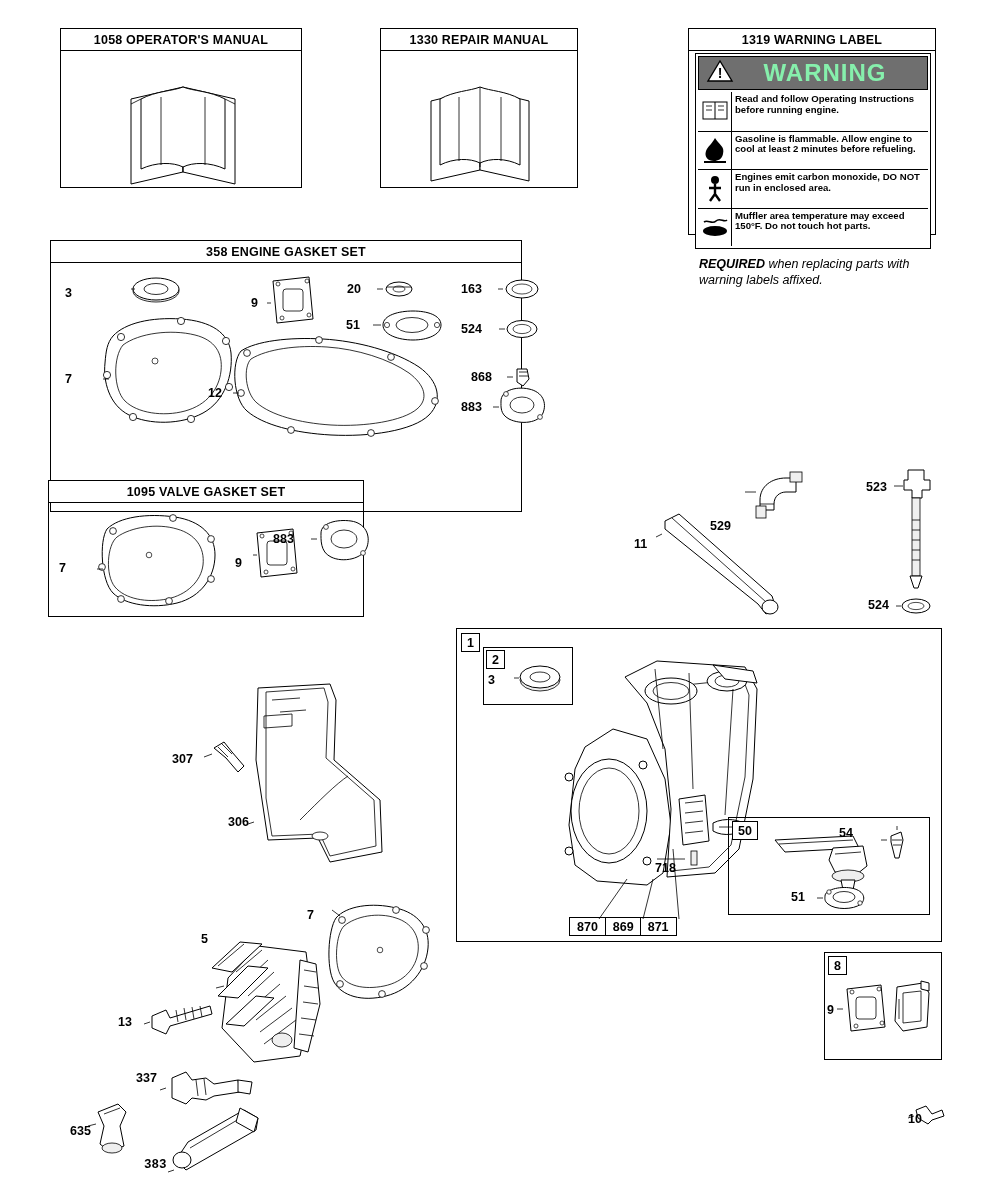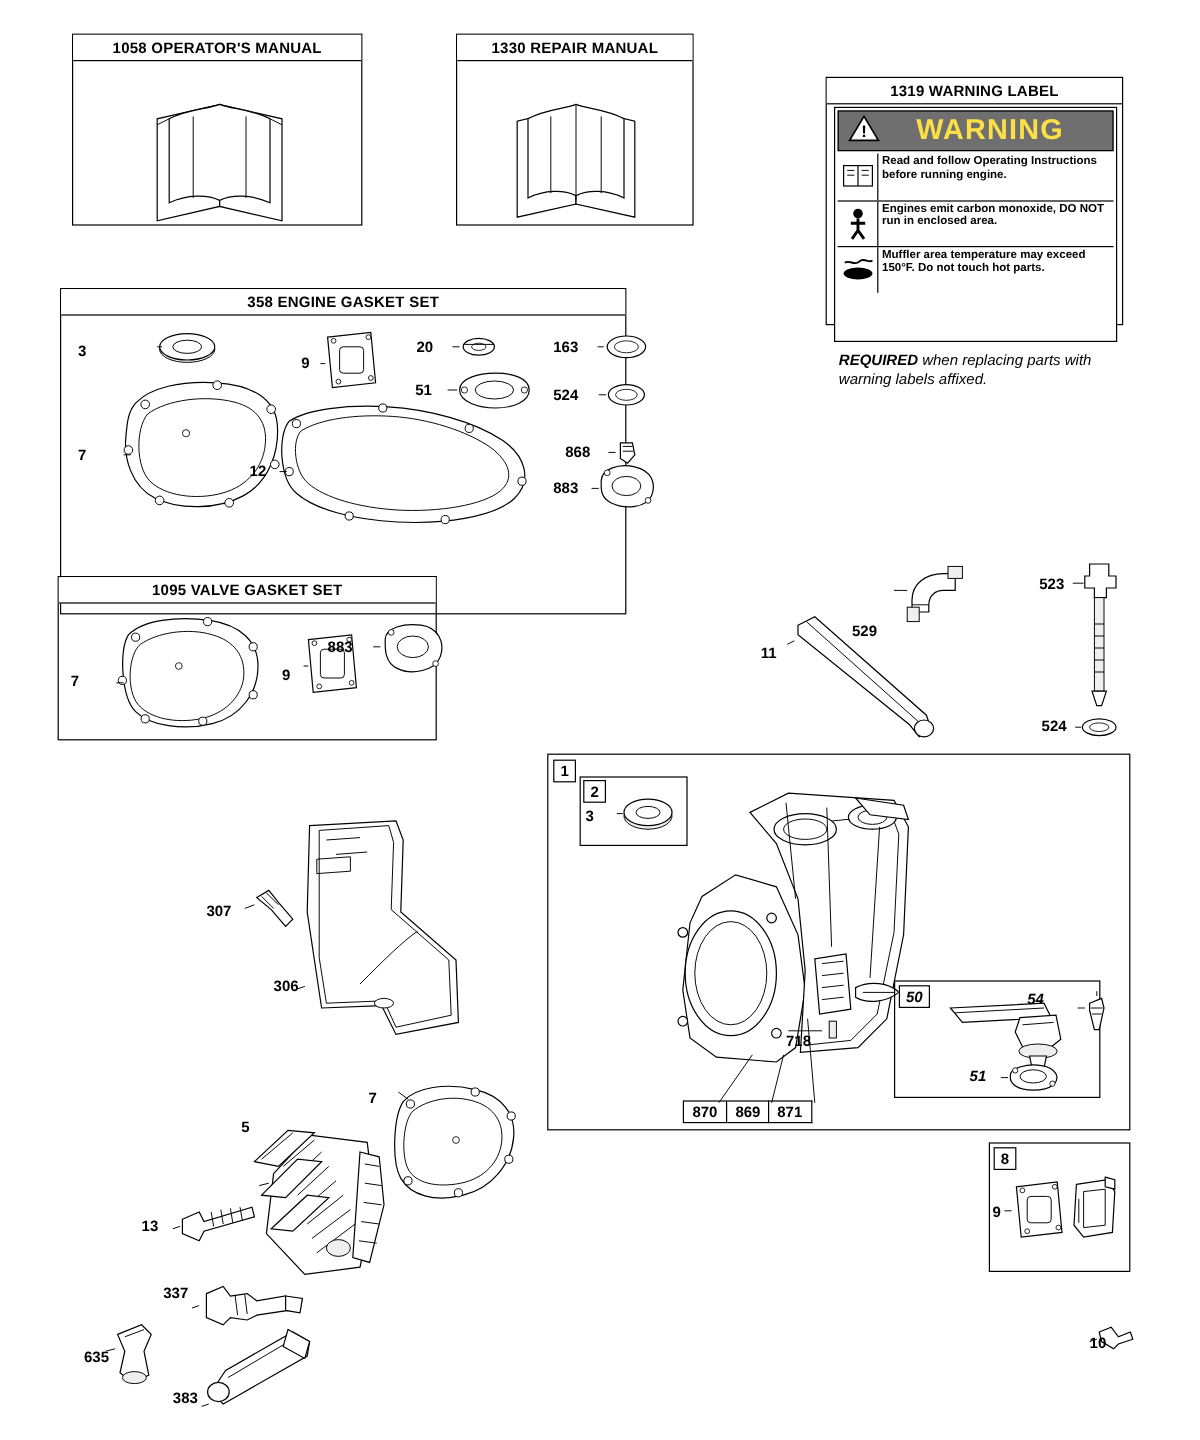--- a/index.html
+++ b/index.html
@@ -26,29 +26,29 @@
     position:absolute; border:1px solid #000; background:#fff;
     font-size:12.5px; font-weight:bold; text-align:center;
     padding:2px 5px 1px 5px;
   }
   svg { position:absolute; left:0; top:0; overflow:visible; }
   .part { stroke:#000; fill:#fff; stroke-width:1; }
   .thin { stroke:#000; fill:none; stroke-width:0.8; }
   .shade { fill:#efefef; stroke:#000; stroke-width:0.8; }
 
   
-  #warnbox { left:688px; top:28px; width:248px; height:207px;margin-top:36px; }
+  #warnbox { left:688px; top:28px; width:248px; height:207px; }
   .warn-inner { position:absolute; left:6px; top:24px; width:236px; height:196px; border:1px solid #000; background:#fff; }
   .warn-head {
     position:absolute; left:2px; top:2px; right:2px; height:34px;
     background:#6f6f6f; border:1px solid #000; color:#fff;
     display:flex; align-items:center;
   }
   .warn-head .wtri { margin-left:8px; }
-  .warn-head .wtxt { flex:1; text-align:center; font-size:24px; font-weight:bold; letter-spacing:1px; color:#fde047; padding-right:10px;}
+  .warn-head .wtxt { flex:1; text-align:center; font-size:24px; font-weight:bold; letter-spacing:1px; color:#86efac; padding-right:10px;}
   .warn-rows { position:absolute; left:2px; top:38px; right:2px; bottom:2px; }
   .wrow { display:flex; border-top:1px solid #000; height:25%; }
   .wrow:first-child { border-top:none; }
   .wicon { width:34px; border-right:1px solid #000; position:relative; }
   .wtext { flex:1; font-size:9.6px; font-weight:bold; line-height:1.12; padding:2px 2px 0 3px; }
   .warn-req {
     position:absolute; left:10px; top:228px; width:232px;
     font-size:12.5px; font-style:italic; line-height:1.25;
   }
   .warn-req b { font-style:italic; }
@@ -102,20 +102,29 @@
             <rect x="5" y="10" width="24" height="17" fill="#fff" stroke="#000"></rect>
             <path d="M17 10 L17 27" stroke="#000"></path>
             <path d="M8 14 L14 14 M8 18 L14 18 M20 14 L26 14 M20 18 L26 18" stroke="#000" stroke-width="0.8"></path>
           </svg>
         </div>
         <div class="wtext">Read and follow Operating Instructions before running engine.</div>
       </div>
       <div class="wrow">
         <div class="wicon">
           <svg width="34" height="40" style="position:static">
+            <path d="M17 6 C21 13 27 14 25 22 C24 27 20 29 16 29 C10 29 6 25 8 19 C10 14 14 12 17 6 Z" fill="#000"></path>
+            <path d="M6 30 L28 30" stroke="#000" stroke-width="2"></path>
+          </svg>
+        </div>
+        <div class="wtext">Gasoline is flammable. Allow engine to cool at least 2 minutes before refueling.</div>
+      </div>
+      <div class="wrow">
+        <div class="wicon">
+          <svg width="34" height="40" style="position:static">
             <circle cx="17" cy="10" r="4" fill="#000"></circle>
             <path d="M17 14 L17 24 M11 18 L23 18 M17 24 L12 31 M17 24 L22 31" stroke="#000" stroke-width="2.4" fill="none"></path>
           </svg>
         </div>
         <div class="wtext">Engines emit carbon monoxide, DO NOT run in enclosed area.</div>
       </div>
       <div class="wrow">
         <div class="wicon">
           <svg width="34" height="40" style="position:static">
             <ellipse cx="17" cy="22" rx="12" ry="5" fill="#000"></ellipse>
@@ -338,21 +347,21 @@
 <div class="callout" style="left:866px; top:480px;">523</div>
 <div class="callout" style="left:868px; top:598px;">524</div>
 <div class="callout" style="left:634px; top:537px;">11</div>
 <div class="callout" style="left:172px; top:752px;">307</div>
 <div class="callout" style="left:228px; top:815px;">306</div>
 <div class="callout" style="left:201px; top:932px;">5</div>
 <div class="callout" style="left:307px; top:908px;">7</div>
 <div class="callout" style="left:118px; top:1015px;">13</div>
 <div class="callout" style="left:136px; top:1071px;">337</div>
 <div class="callout" style="left:70px; top:1124px;">635</div>
-<div class="callout" style="left:144px; top:1158px;">383</div>
+<div class="callout" style="left:144px; top:1158px;font-family:Liberation Mono, monospace;">383</div>
 <div class="callout" style="left:888px; top:1112px;margin-left:20px;">10</div>
 
 <div class="box" id="cylbox" style="left:456px; top:628px; width:486px; height:314px;">
   <div class="numbox" style="left:4px; top:4px;">1</div>
 
   <div class="box" style="left:26px; top:18px; width:90px; height:58px;">
     <div class="numbox" style="left:2px; top:2px; border:1px solid #000;">2</div>
     <svg width="90" height="58">
       <ellipse cx="56" cy="32" rx="20" ry="11" class="shade"></ellipse>
       <ellipse cx="56" cy="29" rx="20" ry="11" class="part"></ellipse>
@@ -400,21 +409,21 @@
   </svg>
 
   <div class="callout" style="left:198px; top:232px;">718</div>
 
   <div style="position:absolute; left:112px; top:288px; display:flex;">
     <div style="border:1px solid #000; padding:2px 7px 1px 7px; font-size:12.5px; font-weight:bold;">870</div>
     <div style="border:1px solid #000; border-left:none; padding:2px 6px 1px 7px; font-size:12.5px; font-weight:bold;">869</div>
     <div style="border:1px solid #000; border-left:none; padding:2px 7px 1px 7px; font-size:12.5px; font-weight:bold;">871</div>
   </div>
 
-  <div class="box" style="left:288px; top:188px; width:172px; height:98px;font-style:italic;">
+  <div class="box" style="left:271px; top:188px; width:202px; height:98px;">
     <div class="numbox" style="left:3px; top:3px;">50</div>
     <svg width="186" height="98">
 
       <path class="part" d="M46 22 L124 18 L130 30 L56 34 Z"></path>
       <path class="thin" d="M50 26 L124 22"></path>
 
       <path class="part" d="M104 30 L134 28 L138 48 L128 56 L106 54 L100 42 Z"></path>
       <path class="thin" d="M106 36 L132 34"></path>
       <ellipse cx="119" cy="58" rx="16" ry="6" class="shade"></ellipse>
       <path class="part" d="M112 62 L126 62 L124 72 L114 72 Z"></path>

